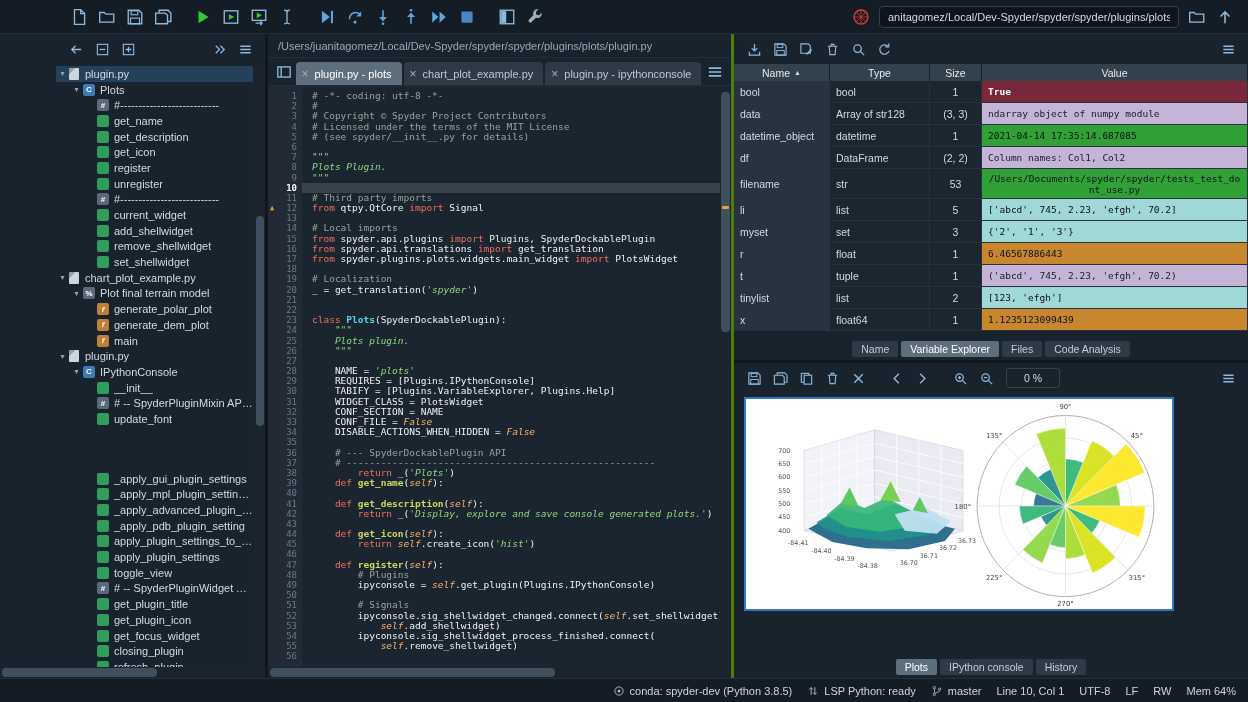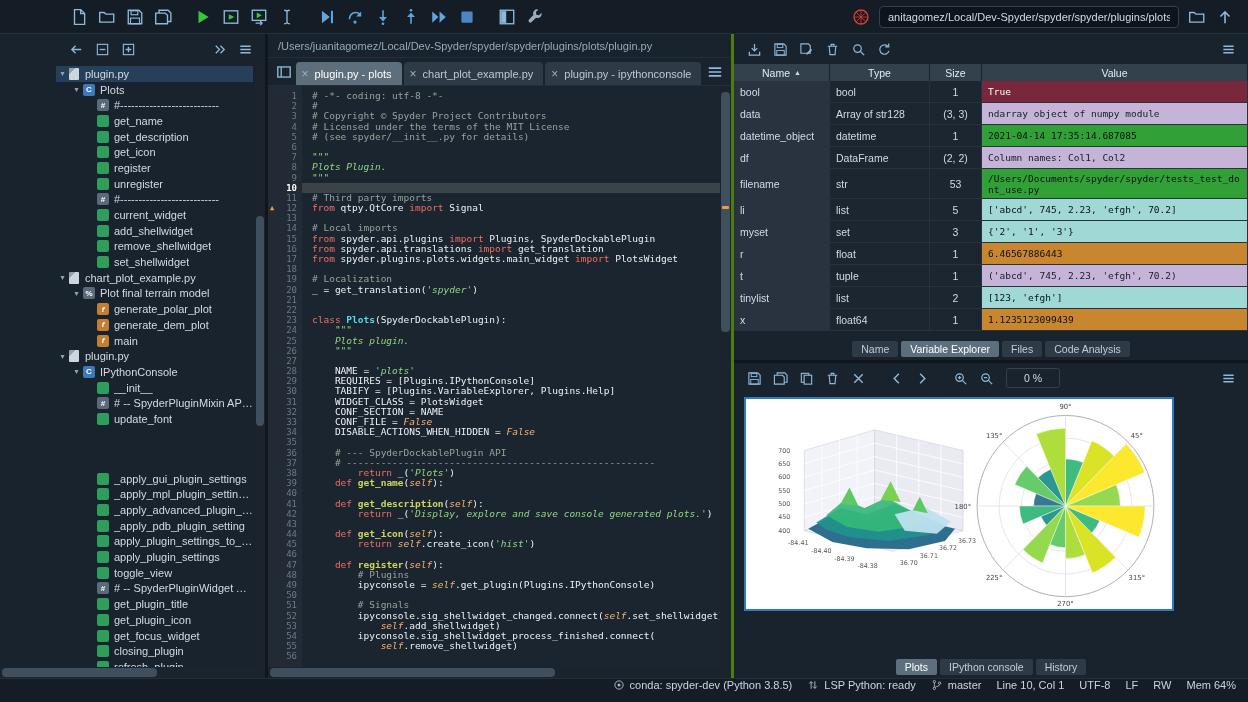--- a/index.html
+++ b/index.html
@@ -70,41 +70,41 @@
   .editor-vscroll{width:11px;flex:0 0 11px;background:#1b232c;position:relative;}
   .scrollflag{position:absolute;left:2px;right:2px;height:3px;background:#f0a030;border-radius:1px;}
 
   
   .rightcol{width:514px;flex:0 0 514px;display:flex;flex-direction:column;background:#19232D;}
   .ve{height:326px;flex:0 0 326px;display:flex;flex-direction:column;}
   .ve-table{flex:1;overflow:hidden;font-size:10.5px;}
   .ve-head{display:grid;grid-template-columns:96px 100px 52px 1fr;height:17px;background:#32414B;}
   .ve-hcell{display:flex;align-items:center;justify-content:center;color:#e4eaf0;border-right:1px solid #19232D;gap:4px;}
   .sort-arrow{font-size:7px;color:#cfd8e0;}
-  .ve-row{display:grid;grid-template-columns:96px 100px 52px 1fr;height:22px;border-bottom:1px solid #27323d;}
+  .ve-row{display:grid;grid-template-columns:96px 100px 52px 1fr;height:22px;border-bottom:1px solid #27323d;text-align:center;}
   .ve-row.tall{height:30px;}
   .ve-cell{display:flex;align-items:center;padding:0 6px;border-right:1px solid #27323d;overflow:hidden;white-space:nowrap;}
   .ve-cell.name{background:#28333f;}
   .ve-cell.type{background:#1c2630;}
   .ve-cell.size{background:#1c2630;justify-content:center;}
   .ve-cell.value{font-family:"DejaVu Sans Mono",monospace;font-size:9.5px;line-height:11px;white-space:normal;word-break:break-all;}
   .pane-tabs{height:22px;flex:0 0 22px;display:flex;align-items:center;justify-content:center;gap:3px;}
   .ptab{font-size:10.5px;padding:2px 9px;background:#2e3a46;border-radius:2px;color:#c2cdd7;white-space:nowrap;}
   .ptab.active{background:#5d6f7d;color:#fff;}
 
   .plots{flex:1;border-top:3px solid #10161c;display:flex;flex-direction:column;min-height:0;}
   .zoombox{min-width:54px;height:20px;border:1px solid #32414B;border-radius:3px;display:inline-flex;align-items:center;justify-content:center;font-size:10.5px;color:#d3dae3;margin:0 6px;padding:0 8px;}
   .plots-canvas{flex:1;position:relative;min-height:0;}
   .figure{position:absolute;left:10px;top:4px;width:430px;height:214px;background:#ffffff;border:2px solid #2e7bc0;}
   .figure svg{display:block;width:100%;height:100%;}
   .tick3d text{font-size:6.3px;fill:#555;font-family:"DejaVu Sans",sans-serif;}
   .tickpolar text{font-size:6.8px;fill:#444;font-family:"DejaVu Sans",sans-serif;}
 
   
-  .statusbar{height:24px;flex:0 0 24px;display:flex;align-items:flex-start;justify-content:flex-end;gap:15px;padding:0 12px;background:#141c25;border-top:1px solid #222e39;font-size:11px;color:#ccd5dd;}
+  .statusbar{height:24px;flex:0 0 24px;display:flex;align-items:center;justify-content:flex-end;gap:15px;padding:0 12px;background:#141c25;border-top:1px solid #222e39;font-size:11px;color:#ccd5dd;}
   .status-item{display:flex;align-items:center;gap:5px;white-space:nowrap;}
   .sicon{display:inline-flex;}
   .sicon svg{width:12px;height:12px;display:block;}
 </style>
 </head>
 <body>
 
 <div class="app">
 
   <div class="toolbar">
@@ -691,21 +691,21 @@
               </div>
               <div class="ve-hcell">
                 <span>Value</span>
               </div>
             </div>
           <div id="ve-rows">
               <div class="ve-row">
                 <div class="ve-cell name">bool</div>
                 <div class="ve-cell type">bool</div>
                 <div class="ve-cell size">1</div>
-                <div class="ve-cell value" style="background: rgb(121, 39, 58); color: rgb(255, 255, 255);">True</div>
+                <div class="ve-cell value" style="background: rgb(121, 39, 58); color: rgb(255, 255, 255); font-weight: bold;">True</div>
               </div>
               <div class="ve-row">
                 <div class="ve-cell name">data</div>
                 <div class="ve-cell type">Array of str128</div>
                 <div class="ve-cell size">(3, 3)</div>
                 <div class="ve-cell value" style="background: rgb(198, 180, 216); color: rgb(20, 29, 38);">ndarray object of numpy module</div>
               </div>
               <div class="ve-row">
                 <div class="ve-cell name">datetime_object</div>
                 <div class="ve-cell type">datetime</div>

